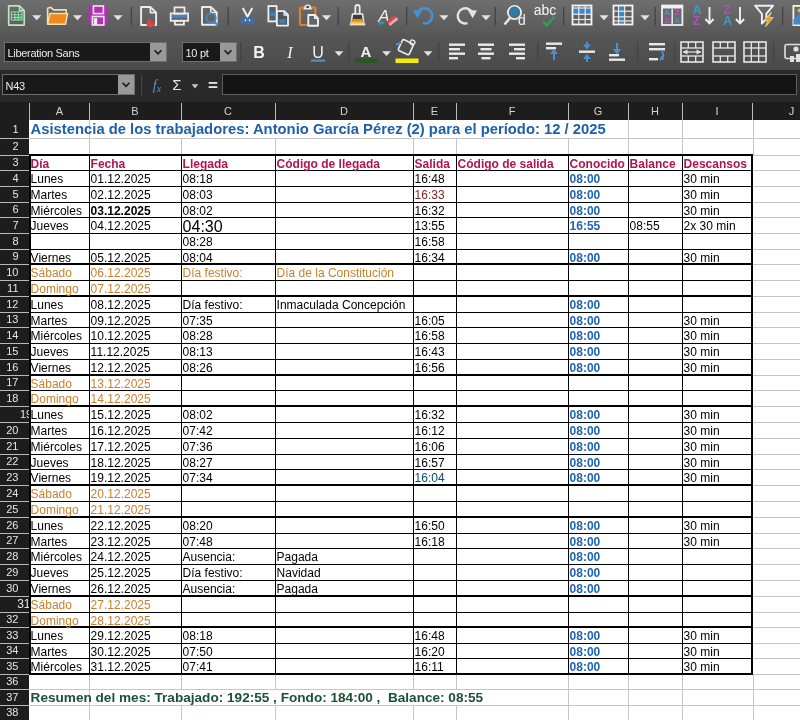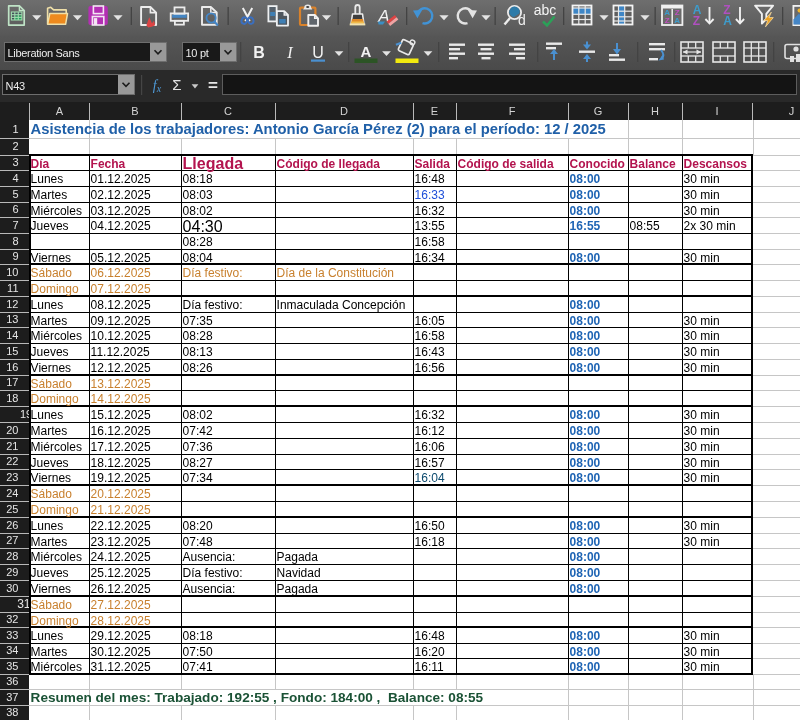--- a/index.html
+++ b/index.html
@@ -498,41 +498,41 @@
     <div class="tl" style="left:29px;top:564px;width:723px;height:1px;background:#000;"></div>
     <div class="tl" style="left:29px;top:580px;width:723px;height:1px;background:#000;"></div>
     <div class="tl" style="left:29px;top:595px;width:723px;height:2px;background:#000;"></div>
     <div class="tl" style="left:29px;top:612px;width:723px;height:1px;background:#000;"></div>
     <div class="tl" style="left:29px;top:626px;width:723px;height:2px;background:#000;"></div>
     <div class="tl" style="left:29px;top:643px;width:723px;height:1px;background:#000;"></div>
     <div class="tl" style="left:29px;top:658px;width:723px;height:1px;background:#000;"></div>
     <div class="ct" style="left:30.6px;top:120px;height:18px;line-height:19px;color:#2060a8;font-weight:bold;font-size:14.8px;">Asistencia de los trabajadores: Antonio García Pérez (2) para el período: 12 / 2025</div>
     <div class="ct" style="left:30.6px;top:155px;height:15px;line-height:18px;color:#b3134e;font-weight:bold;font-size:12px;">Día</div>
     <div class="ct" style="left:90.6px;top:155px;height:15px;line-height:18px;color:#b3134e;font-weight:bold;font-size:12px;">Fecha</div>
-    <div class="ct" style="left:182.6px;top:155px;height:15px;line-height:18px;color:#b3134e;font-weight:bold;font-size:16px;">Llegada</div>
+    <div class="ct" style="left:182.6px;top:155px;height:15px;line-height:18px;color:#b3134e;font-weight:bold;font-size:12px;">Llegada</div>
     <div class="ct" style="left:276.6px;top:155px;height:15px;line-height:18px;color:#b3134e;font-weight:bold;font-size:12px;">Código de llegada</div>
     <div class="ct" style="left:414.6px;top:155px;height:15px;line-height:18px;color:#b3134e;font-weight:bold;font-size:12px;">Salida</div>
     <div class="ct" style="left:457.6px;top:155px;height:15px;line-height:18px;color:#b3134e;font-weight:bold;font-size:12px;">Código de salida</div>
     <div class="ct" style="left:569.6px;top:155px;height:15px;line-height:18px;color:#b3134e;font-weight:bold;font-size:12px;">Conocido</div>
     <div class="ct" style="left:629.6px;top:155px;height:15px;line-height:18px;color:#b3134e;font-weight:bold;font-size:12px;">Balance</div>
     <div class="ct" style="left:683.6px;top:155px;height:15px;line-height:18px;color:#b3134e;font-weight:bold;font-size:12px;">Descansos</div>
     <div class="ct" style="left:30.6px;top:170px;height:16px;line-height:19px;color:#000;font-size:12px;">Lunes</div>
     <div class="ct" style="left:90.6px;top:170px;height:16px;line-height:19px;color:#000;font-size:12px;">01.12.2025</div>
     <div class="ct" style="left:182.6px;top:170px;height:16px;line-height:19px;color:#000;font-size:12px;">08:18</div>
     <div class="ct" style="left:414.6px;top:170px;height:16px;line-height:19px;color:#000;font-size:12px;">16:48</div>
     <div class="ct" style="left:569.6px;top:170px;height:16px;line-height:19px;color:#1e64b4;font-weight:bold;font-size:12px;">08:00</div>
     <div class="ct" style="left:683.6px;top:170px;height:16px;line-height:19px;color:#000;font-size:12px;">30 min</div>
     <div class="ct" style="left:30.6px;top:186px;height:16px;line-height:19px;color:#000;font-size:12px;">Martes</div>
     <div class="ct" style="left:90.6px;top:186px;height:16px;line-height:19px;color:#000;font-size:12px;">02.12.2025</div>
     <div class="ct" style="left:182.6px;top:186px;height:16px;line-height:19px;color:#000;font-size:12px;">08:03</div>
-    <div class="ct" style="left:414.6px;top:186px;height:16px;line-height:19px;color:#1d4ed8;font-size:12px;">16:33</div>
+    <div class="ct" style="left:414.6px;top:186px;height:16px;line-height:19px;color:#7f1d1d;font-size:12px;">16:33</div>
     <div class="ct" style="left:569.6px;top:186px;height:16px;line-height:19px;color:#1e64b4;font-weight:bold;font-size:12px;">08:00</div>
     <div class="ct" style="left:683.6px;top:186px;height:16px;line-height:19px;color:#000;font-size:12px;">30 min</div>
     <div class="ct" style="left:30.6px;top:202px;height:15px;line-height:18px;color:#000;font-size:12px;">Miércoles</div>
-    <div class="ct" style="left:90.6px;top:202px;height:15px;line-height:18px;color:#000;font-size:12px;">03.12.2025</div>
+    <div class="ct" style="left:90.6px;top:202px;height:15px;line-height:18px;color:#000;font-size:12px;font-weight:bold;">03.12.2025</div>
     <div class="ct" style="left:182.6px;top:202px;height:15px;line-height:18px;color:#000;font-size:12px;">08:02</div>
     <div class="ct" style="left:414.6px;top:202px;height:15px;line-height:18px;color:#000;font-size:12px;">16:32</div>
     <div class="ct" style="left:569.6px;top:202px;height:15px;line-height:18px;color:#1e64b4;font-weight:bold;font-size:12px;">08:00</div>
     <div class="ct" style="left:683.6px;top:202px;height:15px;line-height:18px;color:#000;font-size:12px;">30 min</div>
     <div class="ct" style="left:30.6px;top:217px;height:16px;line-height:19px;color:#000;font-size:12px;">Jueves</div>
     <div class="ct" style="left:90.6px;top:217px;height:16px;line-height:19px;color:#000;font-size:12px;">04.12.2025</div>
     <div class="ct" style="left:182.6px;top:217px;height:16px;line-height:19px;color:#000;font-size:16px;text-align:right;">04:30</div>
     <div class="ct" style="left:414.6px;top:217px;height:16px;line-height:19px;color:#000;font-size:12px;">13:55</div>
     <div class="ct" style="left:569.6px;top:217px;height:16px;line-height:19px;color:#1e64b4;font-weight:bold;font-size:12px;">16:55</div>
     <div class="ct" style="left:629.6px;top:217px;height:16px;line-height:19px;color:#000;font-size:12px;">08:55</div>

